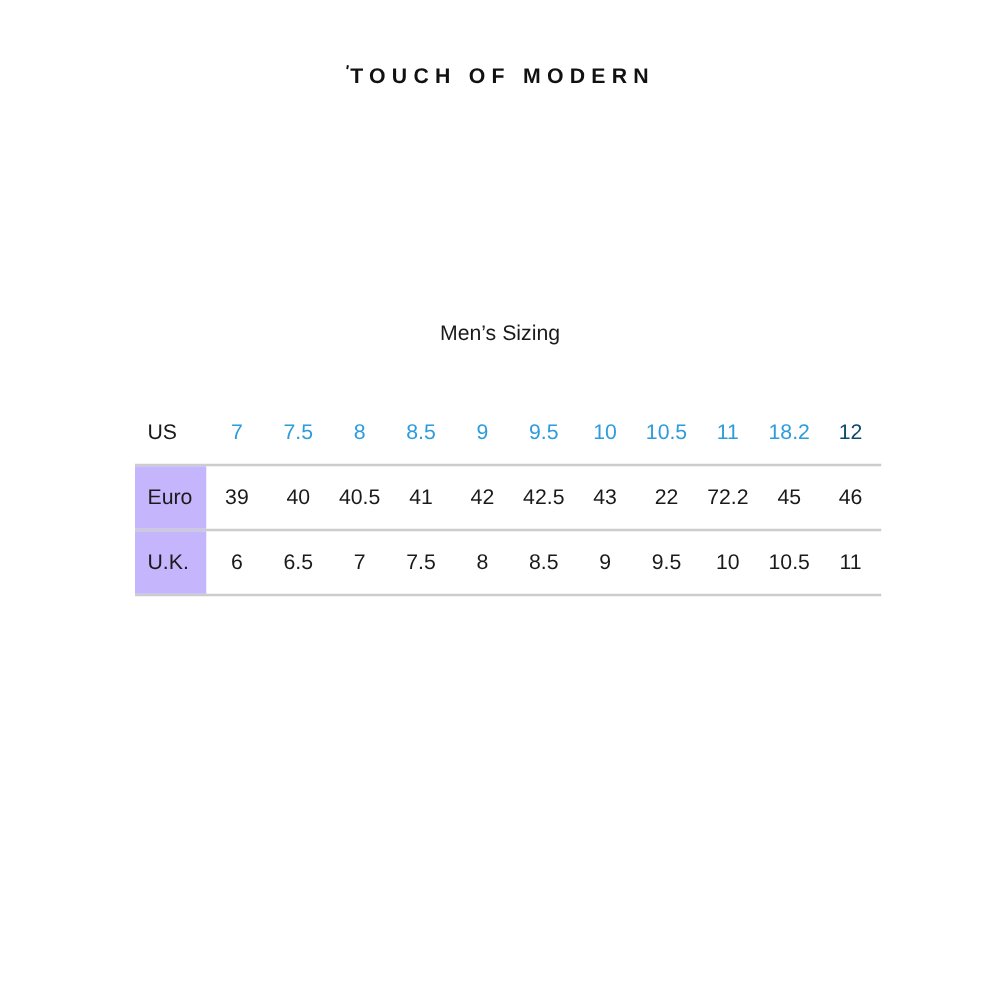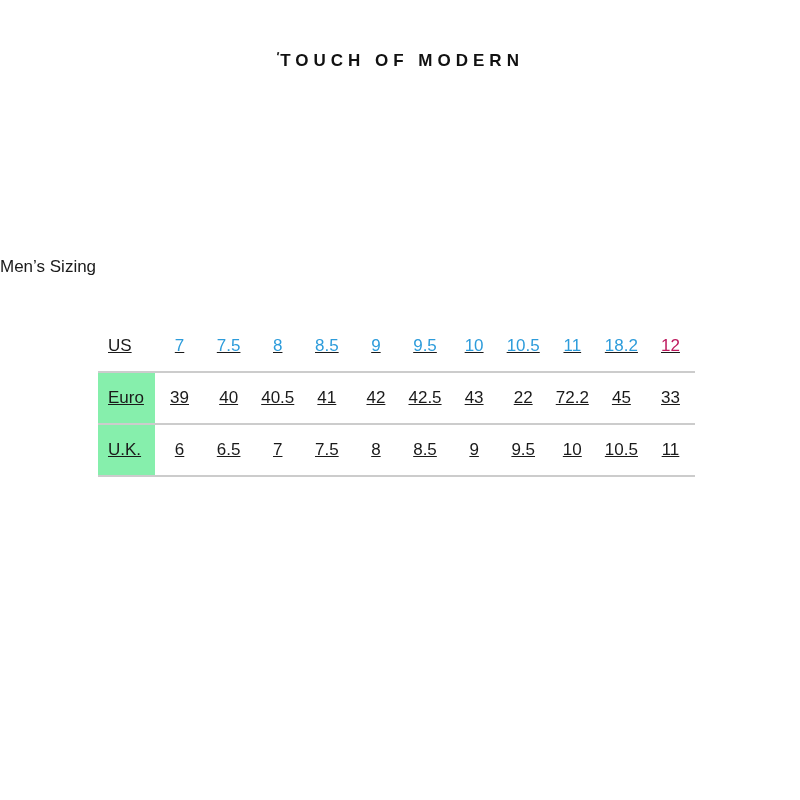--- a/index.html
+++ b/index.html
@@ -18,36 +18,36 @@
   }
 
   .title {
     position: absolute; top: 94px; left: 0; width: 100%;
     text-align: center; font-size: 30px; font-weight: 400;
     letter-spacing: 0.5px; color: #111111; white-space: nowrap;
   }
 
   .section-label {
     position: absolute; top: 257px; left: 0; width: 100%;
-    text-align: left; font-size: 17px; color: #1a1a1a;
+    text-align: center; font-size: 17px; color: #1a1a1a;
   }
 
-  .size-table { position: absolute; top: 321px; left: 98px; width: 597px; text-decoration: underline; }
+  .size-table { position: absolute; top: 321px; left: 108px; width: 597px; }
   .trow {
     display: flex; height: 52px; align-items: stretch;
     border-bottom: 2px solid #cccccc;
   }
   .cell {
     flex: 1 1 0; display: flex; align-items: center; justify-content: center;
     font-size: 17px; color: #1a1a1a;
   }
   .cell.label {
     flex: 0 0 57px; justify-content: flex-start; padding-left: 10px;
   }
-  .cell.shaded { background: #86efac; }
+  .cell.shaded { background: #c4b5fd; }
 </style>
 </head>
 <body>
 
 <div class="page">
 
   <div class="logo">
     <span class="tick">ʹ</span><span>TOUCH OF MODERN</span>
   </div>
 
@@ -60,35 +60,35 @@
         <div class="cell" style="color: rgb(45, 156, 219);">7</div>
         <div class="cell" style="color: rgb(45, 156, 219);">7.5</div>
         <div class="cell" style="color: rgb(45, 156, 219);">8</div>
         <div class="cell" style="color: rgb(45, 156, 219);">8.5</div>
         <div class="cell" style="color: rgb(45, 156, 219);">9</div>
         <div class="cell" style="color: rgb(45, 156, 219);">9.5</div>
         <div class="cell" style="color: rgb(45, 156, 219);">10</div>
         <div class="cell" style="color: rgb(45, 156, 219);">10.5</div>
         <div class="cell" style="color: rgb(45, 156, 219);">11</div>
         <div class="cell" style="color: rgb(45, 156, 219);">18.2</div>
-        <div class="cell" style="color: #be185d;">12</div>
+        <div class="cell" style="color: #0c4a6e;">12</div>
       </div>
       <div class="trow">
         <div class="cell label shaded">Euro</div>
         <div class="cell">39</div>
         <div class="cell">40</div>
         <div class="cell">40.5</div>
         <div class="cell">41</div>
         <div class="cell">42</div>
         <div class="cell">42.5</div>
         <div class="cell">43</div>
         <div class="cell">22</div>
         <div class="cell">72.2</div>
         <div class="cell">45</div>
-        <div class="cell">33</div>
+        <div class="cell">46</div>
       </div>
       <div class="trow">
         <div class="cell label shaded">U.K.</div>
         <div class="cell">6</div>
         <div class="cell">6.5</div>
         <div class="cell">7</div>
         <div class="cell">7.5</div>
         <div class="cell">8</div>
         <div class="cell">8.5</div>
         <div class="cell">9</div>

